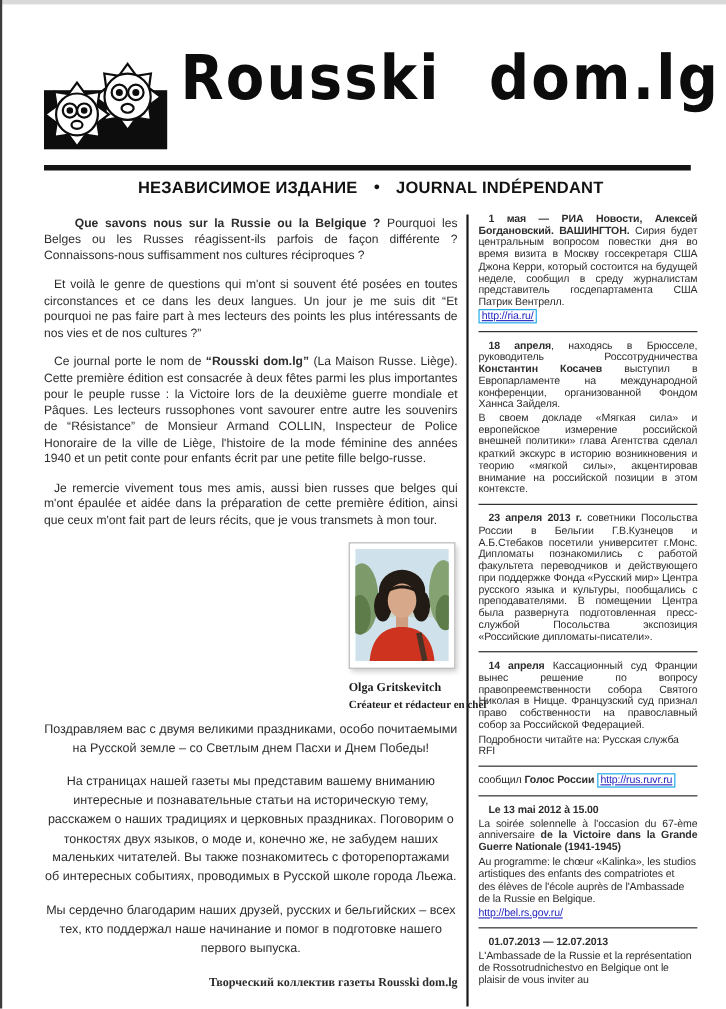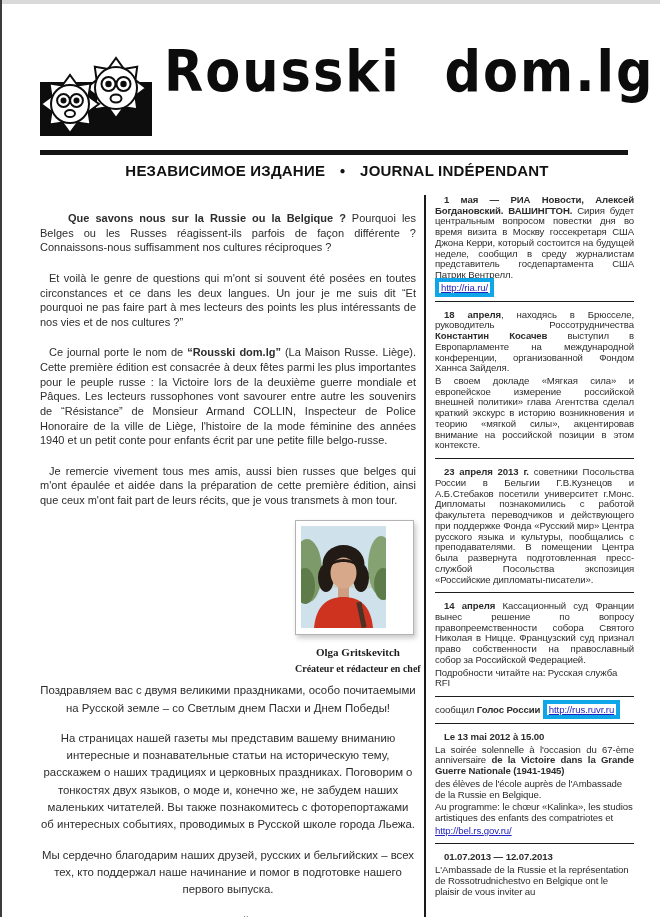--- a/index.html
+++ b/index.html
@@ -22,34 +22,34 @@
   .rule { height:5px; background:#141414; margin:12px 6px 0 0; }
   .tagline { text-align:center; font-weight:bold; font-size:15px; color:#121212; margin-top:7px; letter-spacing:0.2px; }
   .tagline .dot { font-size:10px; vertical-align:2px; margin:0 10px; }
 
   
   .columns { display:flex; align-items:stretch; margin-top:16px; }
   .col-left { width:376px; flex:none; font-size:11px; line-height:1.33; text-align:justify; }
   .divider { width:2px; background:#1a1a1a; margin-left:8px; flex:none; }
   .col-right { flex:1; padding-left:9px; font-size:9.6px; line-height:1.12; text-align:justify; letter-spacing:-0.1px; }
 
-  p.blk { margin:16px 0 12px 0; }
+  p.blk { margin:1px 0 12px 0; }
   .col-right p.blk { margin:0 0 2px 0; }
   .b { font-weight:bold; }
   .ind { text-indent:9px; }
   .ind-lg { text-indent:28px; }
   .al-left { text-align:left; }
   .al-center { text-align:center; }
   .al-right { text-align:right; }
   a.link, a.linkbox { color:#2323c1; text-decoration:underline; cursor:pointer; }
-  a.linkbox { border:4px solid #0ea5e9; padding:0 2px; }
+  a.linkbox { border:1px solid #0ea5e9; padding:0 2px; }
   hr.sep { border:none; border-top:1.5px solid #1c1c1c; margin:7px 0 8px 0; }
 
   
-  figure.photo { margin:0 2px 6px auto; width:119px; }
+  figure.photo { margin:0 2px 6px auto; width:97px; }
   .photo-frame { background:#fff; border:1px solid #b3b3b3; box-shadow:2px 3px 5px rgba(0,0,0,0.22); padding:5px 5px 6px; }
   .photo-frame svg { display:block; }
   figcaption { font-family:"Liberation Serif", serif; font-weight:bold; text-align:right; white-space:nowrap; margin-top:9px; line-height:1.55; color:#1d1d1d; }
   .cap-name { font-size:11px; padding-right:14px; }
   .cap-role { font-size:10px; }
 
   
   .russian { margin-top:4px; font-size:11.4px; line-height:1.52; }
   .russian p.blk { margin:0 0 13px 0; }
   .sig { font-family:"Liberation Serif", serif; font-size:11px; margin-top:10px; }
@@ -164,22 +164,22 @@
           <p class="blk al-left"><span>Подробности читайте на: Русская служба RFI</span></p>
         </div>
       <hr class="sep">
       <div>
           <p class="blk al-left"><span>сообщил </span><span class="b">Голос России </span><a href="#" class="linkbox">http://rus.ruvr.ru</a></p>
         </div>
       <hr class="sep">
       <div>
           <p class="blk ind"><span class="b">Le 13 mai 2012 à 15.00</span></p>
           <p class="blk"><span>La soirée solennelle à l'occasion du 67-ème anniversaire </span><span class="b">de la Victoire dans la Grande Guerre Nationale (1941-1945)</span></p>
+          <p class="blk al-left"><span>Au programme: le chœur «Kalinka», les studios artistiques des enfants des compatriotes et</span></p>
           <p class="blk al-left"><span>des élèves de l'école auprès de l'Ambassade de la Russie en Belgique.</span></p>
-          <p class="blk al-left"><span>Au programme: le chœur «Kalinka», les studios artistiques des enfants des compatriotes et</span></p>
           <p class="blk al-left"><a href="#" class="link">http://bel.rs.gov.ru/</a></p>
         </div>
       <hr class="sep">
       <div>
           <p class="blk ind"><span class="b">01.07.2013 — 12.07.2013</span></p>
           <p class="blk al-left"><span>L'Ambassade de la Russie et la représentation de Rossotrudnichestvo en Belgique ont le plaisir de vous inviter au</span></p>
         </div>
     </div>
 
   </div>

